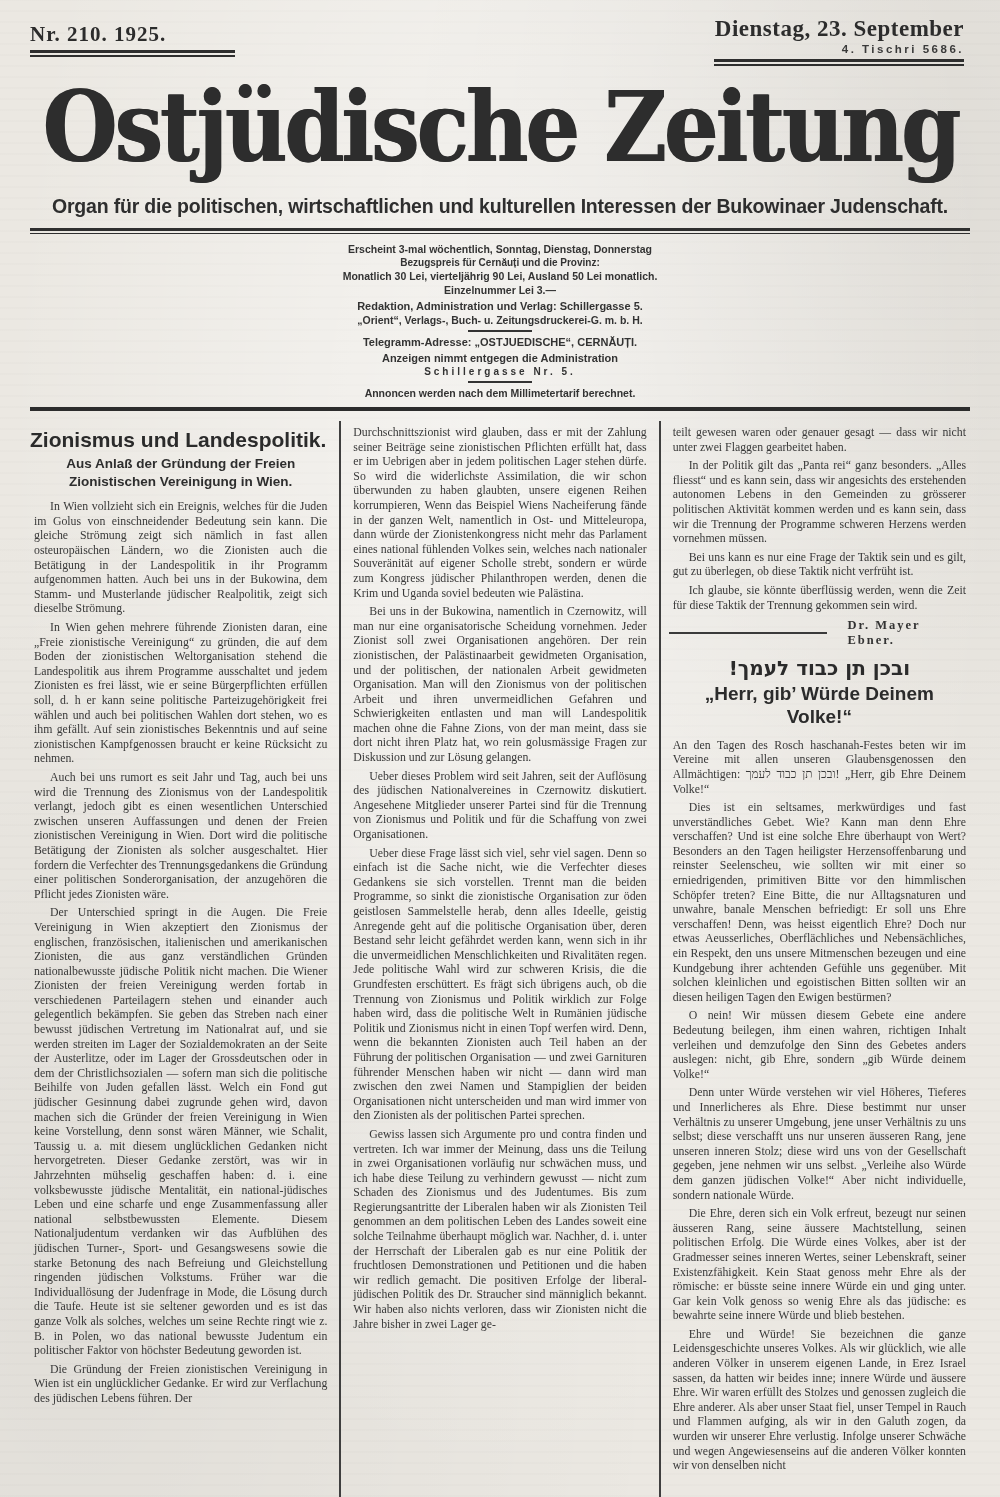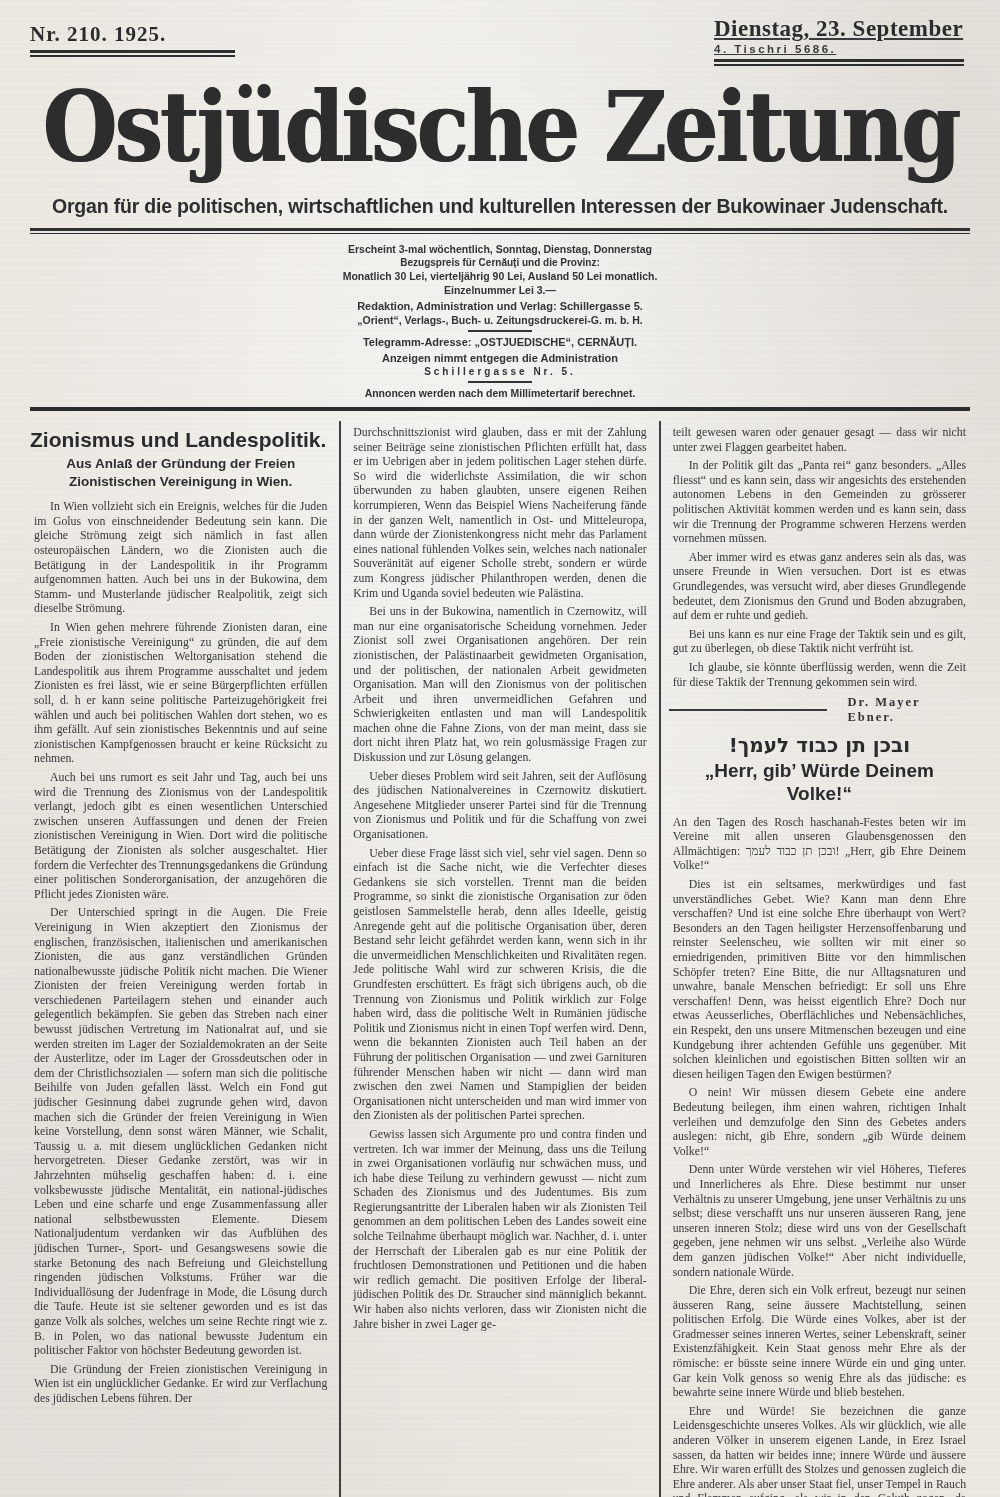--- a/index.html
+++ b/index.html
@@ -15,21 +15,21 @@
     color:#3a3a3a;
     font-family:"Liberation Serif", serif;
   }
   .inner{padding:16px 30px 0 30px;}
 
   
   .top-row{display:flex;justify-content:space-between;align-items:flex-start;}
   .issue-block{padding-top:6px;}
   .issue{font-family:"Liberation Serif",serif;font-weight:700;font-size:21px;letter-spacing:1px;color:#2c2c2c;}
   .issue-rule{width:205px;height:2px;border-top:3px solid #2e2e2e;border-bottom:2px solid #2e2e2e;margin-top:3px;}
-  .date-block{text-align:left;padding-right:6px;text-decoration:underline;}
+  .date-block{text-align:right;padding-right:6px;}
   .date-main{font-family:"Liberation Serif",serif;font-weight:700;font-size:23px;color:#2c2c2c;letter-spacing:.5px;}
   .date-hebrew{font-family:"Liberation Sans",sans-serif;font-weight:700;font-size:11.5px;letter-spacing:2.5px;color:#3a3a3a;margin-top:1px;}
   .date-rule{width:250px;height:2px;border-top:3px solid #2e2e2e;border-bottom:2px solid #2e2e2e;margin:4px auto 0;}
 
   
   .masthead{
     margin:10px 0 4px;text-align:center;
     font-family:"DejaVu Serif",serif;font-weight:700;
     font-size:86px;letter-spacing:-3px;color:#2d2d2d;
     transform:scaleY(1.14);transform-origin:center;
@@ -156,21 +156,20 @@
             <p class="para">Gewiss lassen sich Argumente pro und contra finden und vertreten. Ich war immer der Meinung, dass uns die Teilung in zwei Organisationen vorläufig nur schwächen muss, und ich habe diese Teilung zu verhindern gewusst — nicht zum Schaden des Zionismus und des Judentumes. Bis zum Regierungsantritte der Liberalen haben wir als Zionisten Teil genommen an dem politischen Leben des Landes soweit eine solche Teilnahme überhaupt möglich war. Nachher, d. i. unter der Herrschaft der Liberalen gab es nur eine Politik der fruchtlosen Demonstrationen und Petitionen und die haben wir redlich gemacht. Die positiven Erfolge der liberal-jüdischen Politik des Dr. Straucher sind männiglich bekannt. Wir haben also nichts verloren, dass wir Zionisten nicht die Jahre bisher in zwei Lager ge-</p>
           </div>
       </div>
 
       <div class="colrule"></div>
 
       <div class="col no-first-indent">
         <div>
             <p class="para">teilt gewesen waren oder genauer gesagt — dass wir nicht unter zwei Flaggen gearbeitet haben.</p>
             <p class="para">In der Politik gilt das „Panta rei“ ganz besonders. „Alles fliesst“ und es kann sein, dass wir angesichts des erstehenden autonomen Lebens in den Gemeinden zu grösserer politischen Aktivität kommen werden und es kann sein, dass wir die Trennung der Programme schweren Herzens werden vornehmen müssen.</p>
-            <p class="para">Aber immer wird es etwas ganz anderes sein als das, was unsere Freunde in Wien versuchen. Dort ist es etwas Grundlegendes, was versucht wird, aber dieses Grundlegende bedeutet, dem Zionismus den Grund und Boden abzugraben, auf dem er ruhte und gedieh.</p>
             <p class="para">Bei uns kann es nur eine Frage der Taktik sein und es gilt, gut zu überlegen, ob diese Taktik nicht verfrüht ist.</p>
             <p class="para">Ich glaube, sie könnte überflüssig werden, wenn die Zeit für diese Taktik der Trennung gekommen sein wird.</p>
           </div>
         <div class="signature-row">
           <div class="sig-rule"></div>
           <div class="signature">Dr. Mayer Ebner.</div>
         </div>
         <h2 class="hebrew-title">ובכן תן כבוד לעמך!</h2>
         <h2 class="a2-title">„Herr, gib’ Würde Deinem Volke!“</h2>
         <div>

